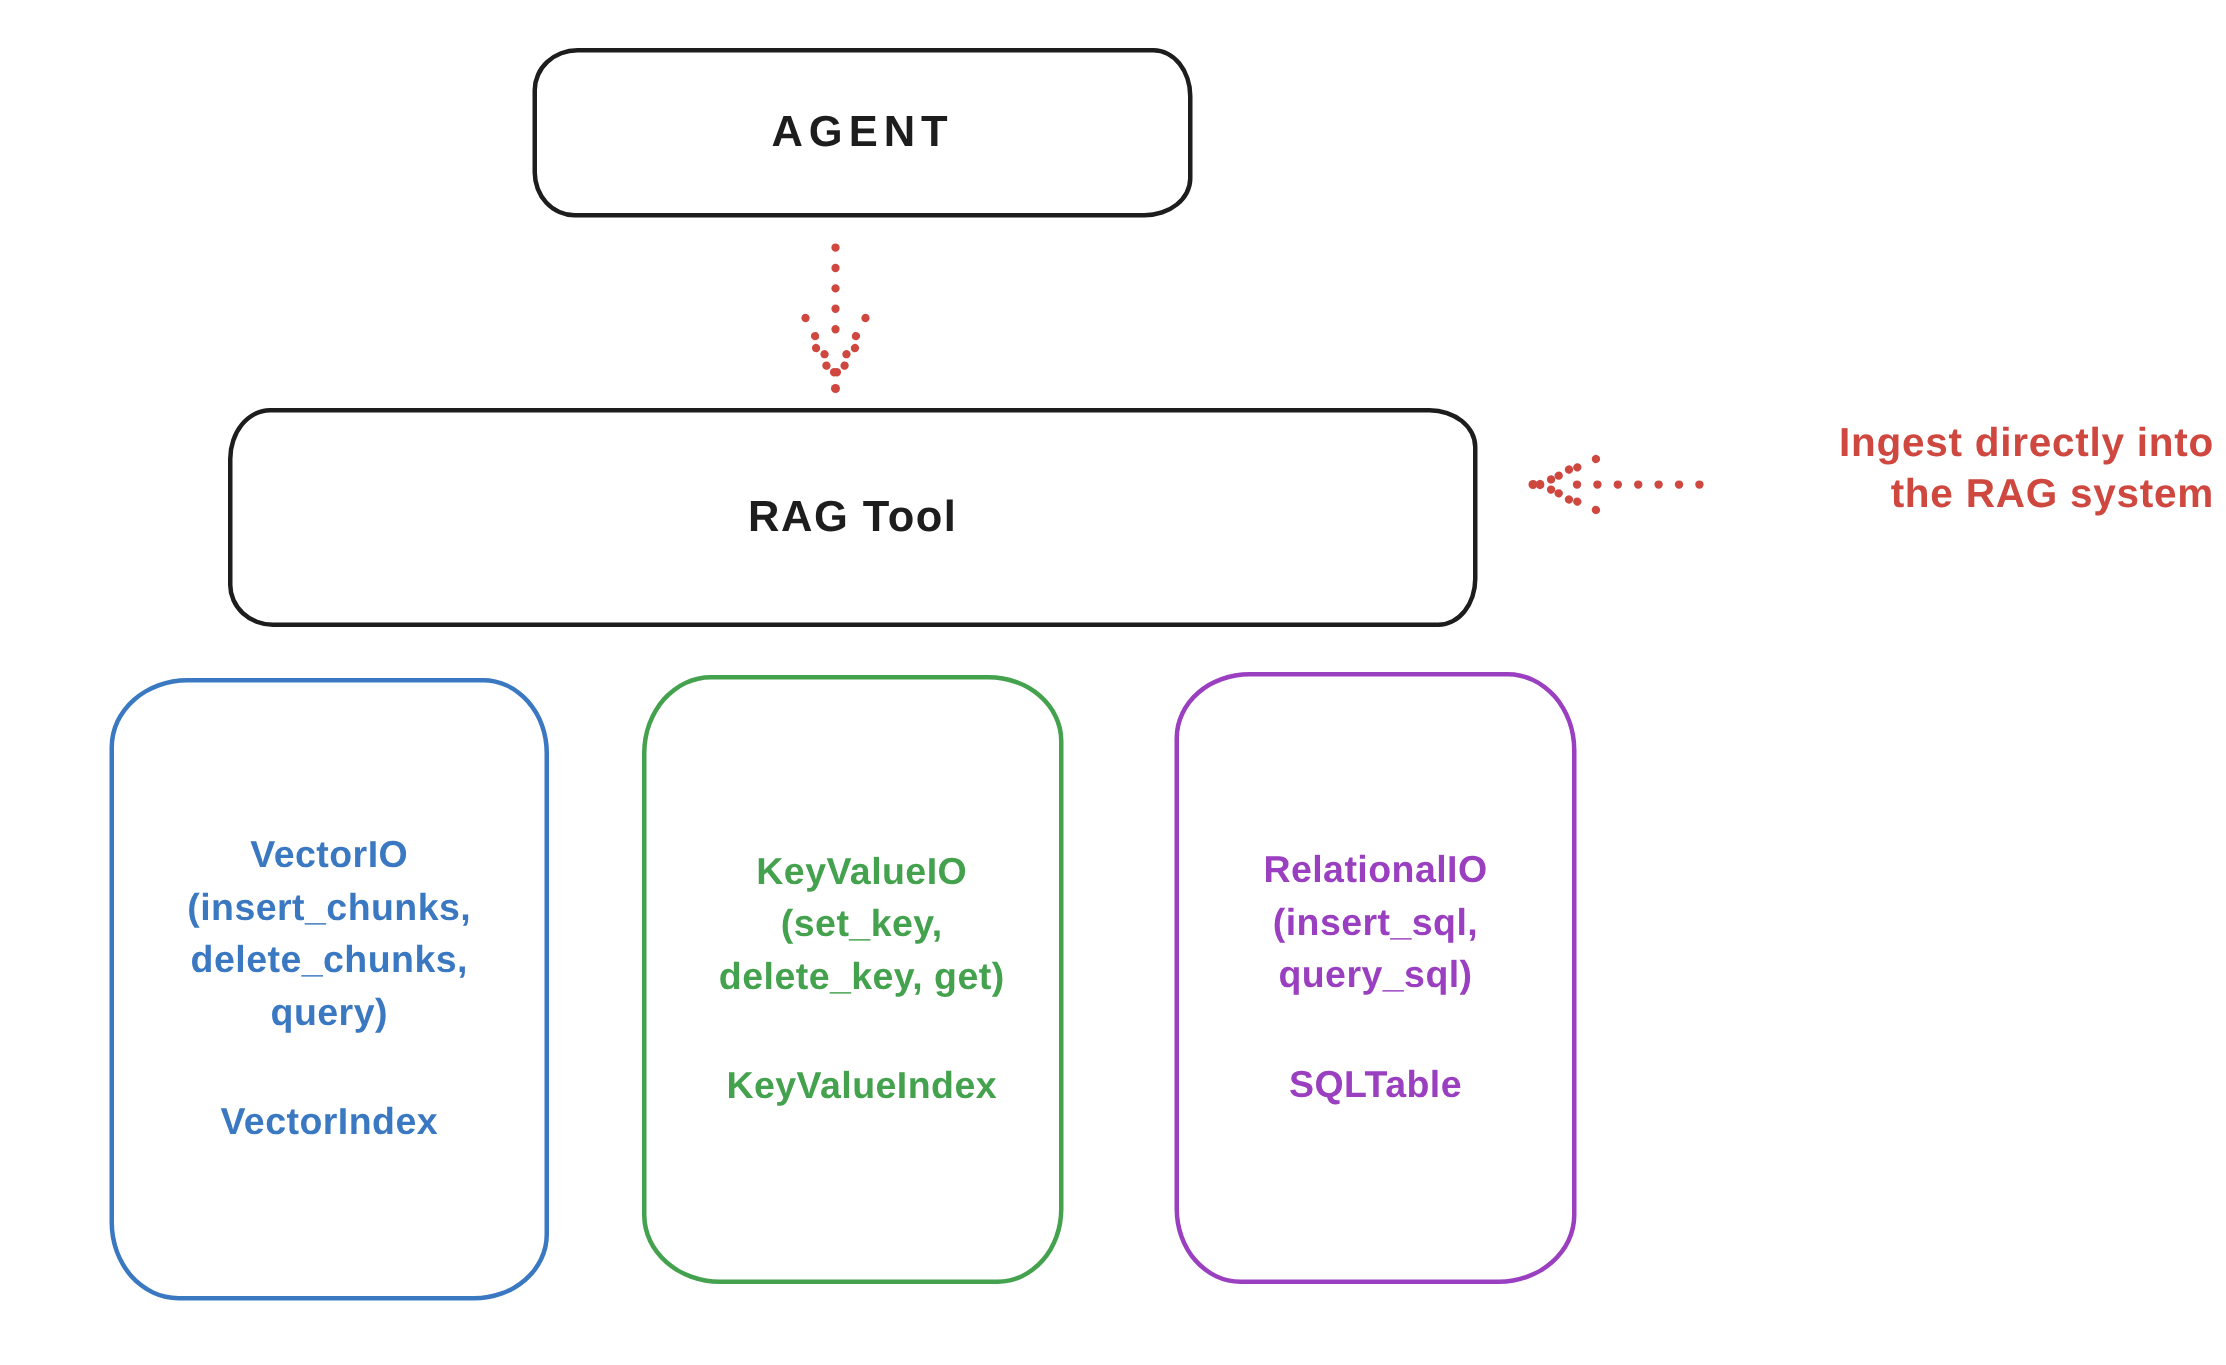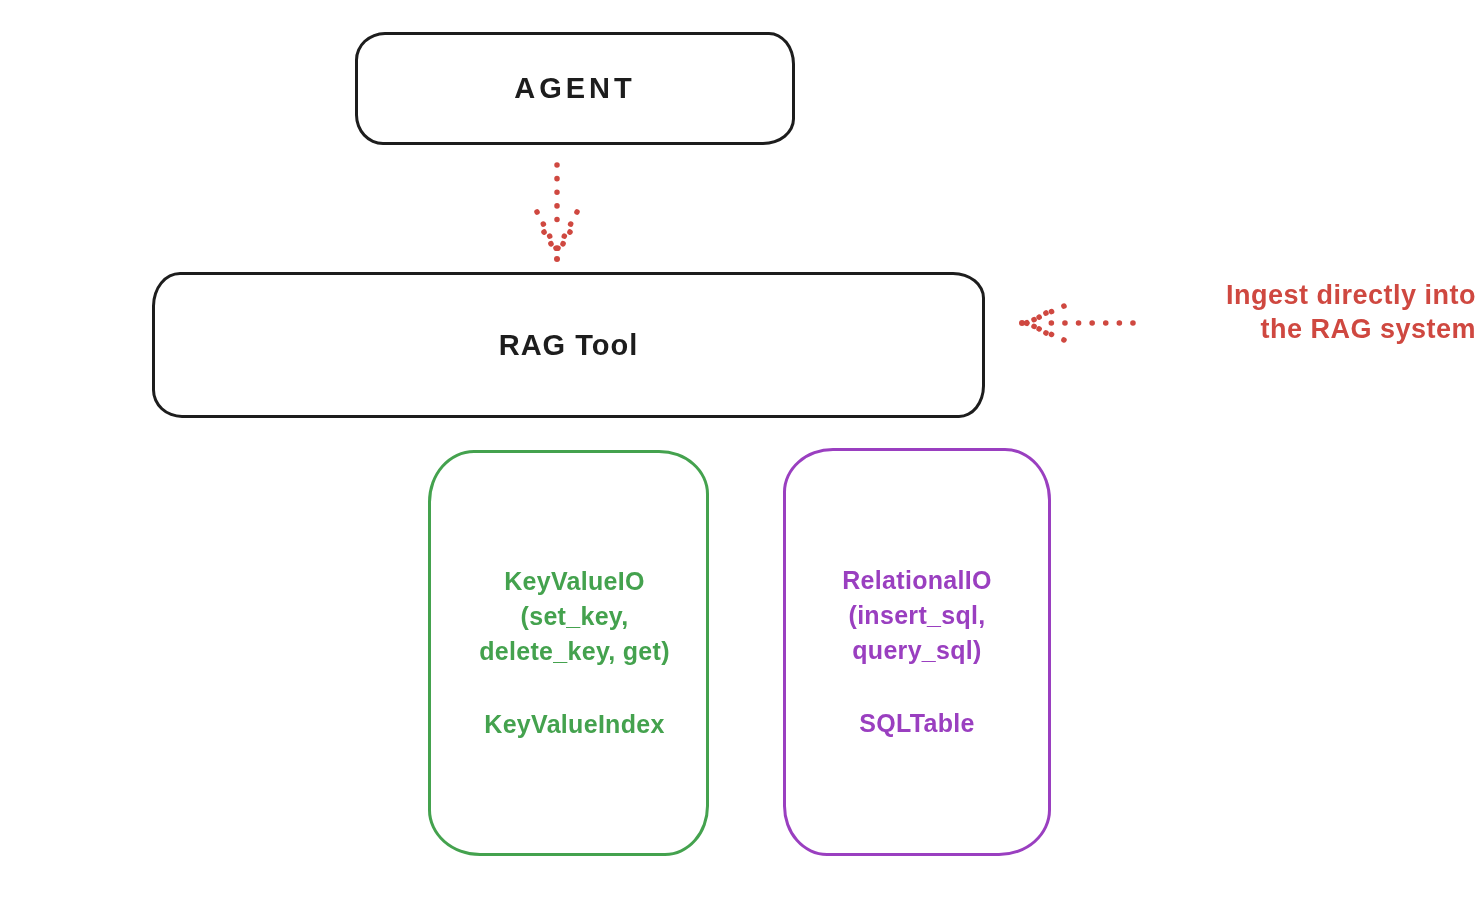--- a/index.html
+++ b/index.html
@@ -97,20 +97,27 @@
         <path d="M30 13 L12 23"></path>
         <path d="M30 33 L12 23"></path>
       </g>
       <circle cx="6" cy="23" r="3" fill="currentColor"></circle>
     </svg>
   </div>
 
   <div class="annotation" style="color: rgb(207, 72, 64); text-align: right;">Ingest directly into
 the RAG system</div>
 
+  <div class="box io-box vector-box" style="color: rgb(59, 120, 194);">
+    <div class="io-title">VectorIO</div>
+    <div class="pre io-params">(insert_chunks,
+delete_chunks,
+query)</div>
+    <div class="io-index">VectorIndex</div>
+  </div>
 
   <div class="box io-box keyvalue-box" style="color: rgb(68, 162, 78); padding-left: 12px;">
     <div class="io-title">KeyValueIO</div>
     <div class="pre io-params">(set_key,
 delete_key, get)</div>
     <div class="io-index">KeyValueIndex</div>
   </div>
 
   <div class="box io-box relational-box" style="color: rgb(154, 63, 192);">
     <div class="io-title">RelationalIO</div>

